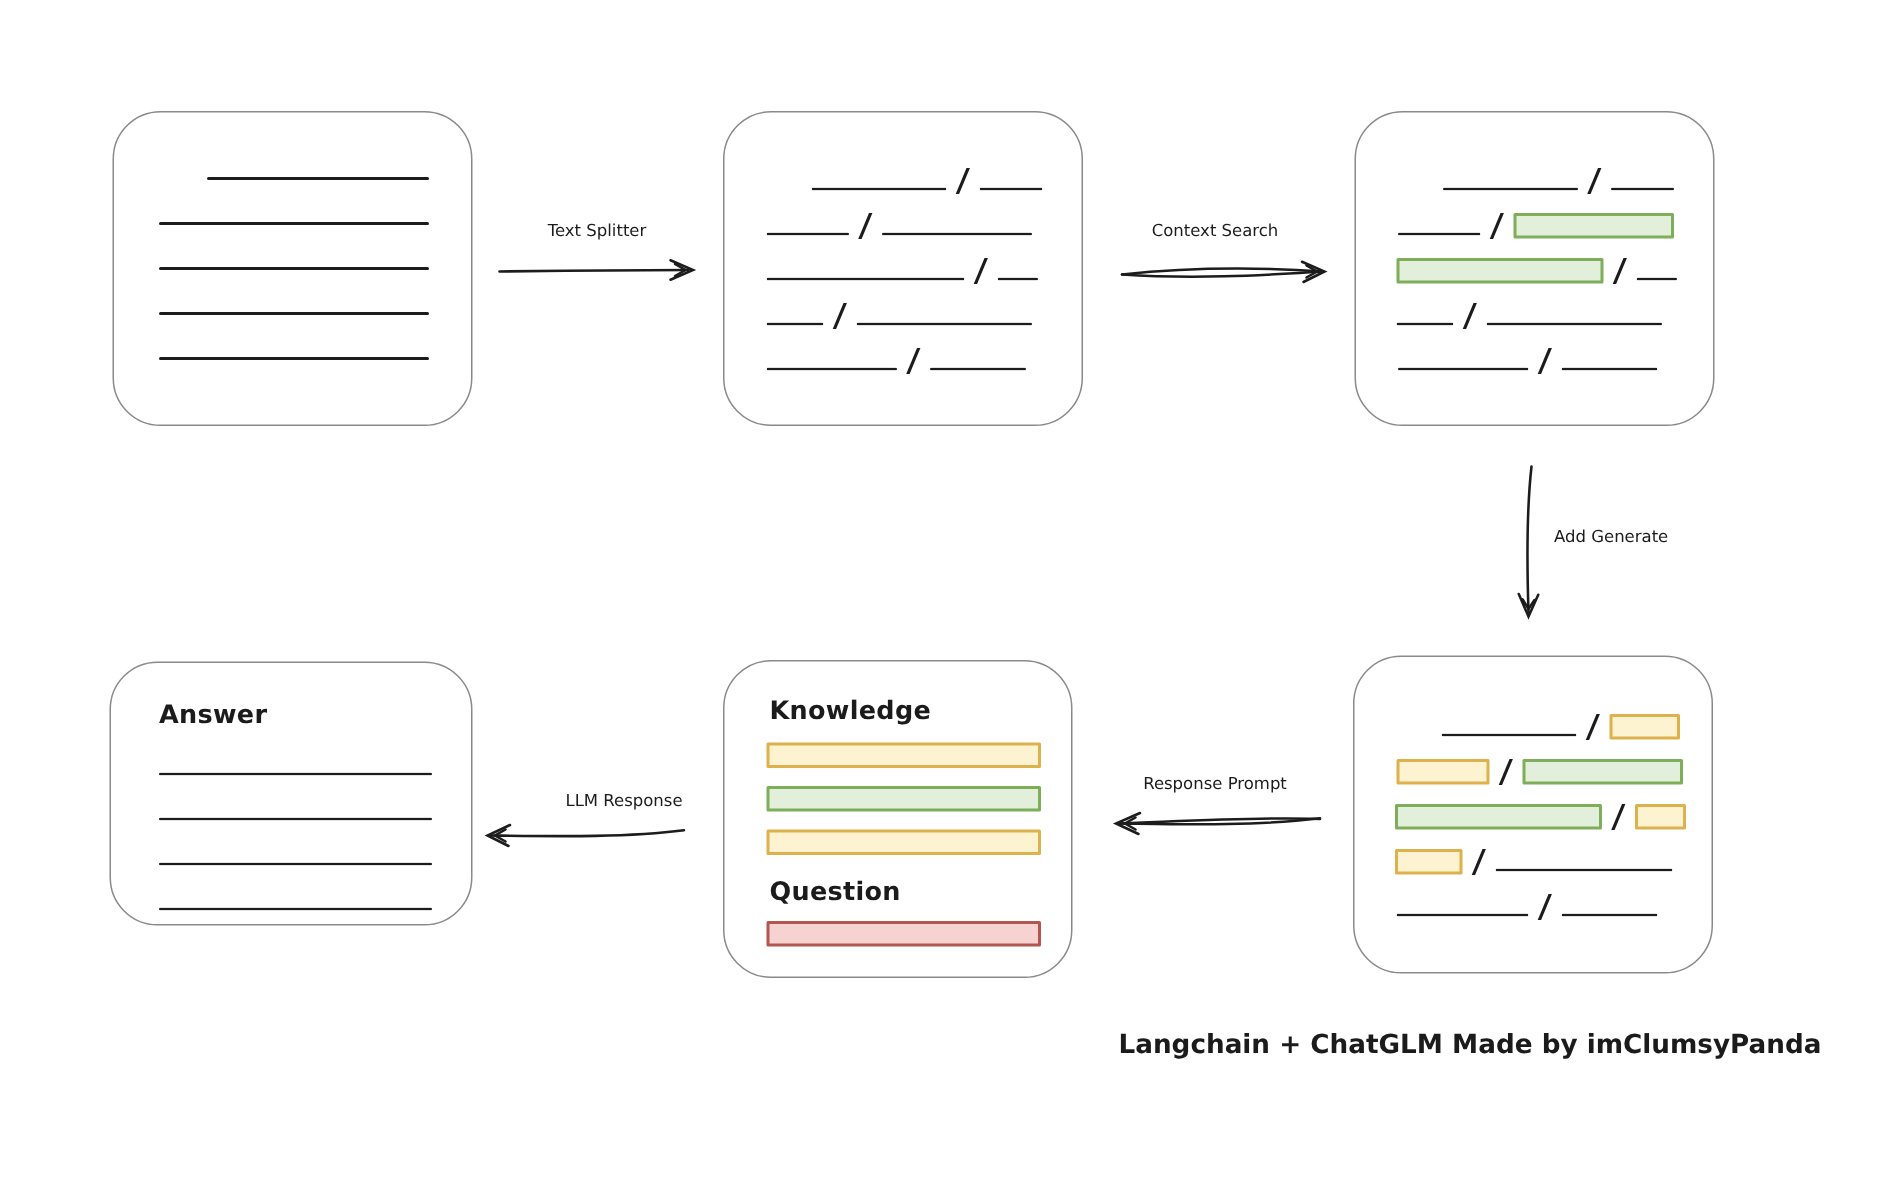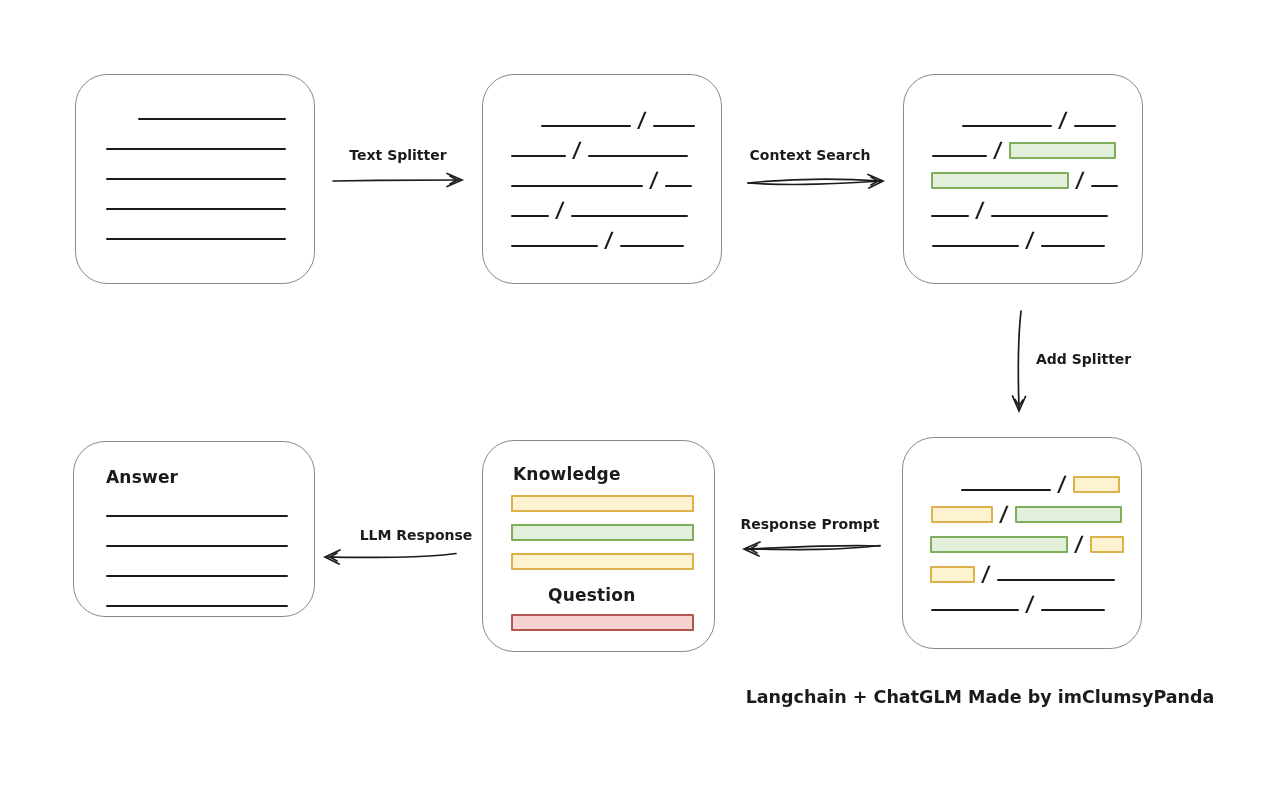--- a/index.html
+++ b/index.html
@@ -34,21 +34,21 @@
     display:inline-block;height:17px;
     border:2px solid;box-sizing:border-box;border-radius:1px;
     margin-bottom:0px;
   }
   .box-title{
     position:absolute;font-size:17px;font-weight:600;letter-spacing:.2px;
   }
   .bars{position:absolute;display:flex;flex-direction:column;}
   .bar{height:17px;border:2px solid;box-sizing:border-box;border-radius:1px;}
   .arrow-label{
-    position:absolute;font-size:14px;font-weight:700;white-space:nowrap;
+    position:absolute;font-size:11px;font-weight:400;white-space:nowrap;
   }
   .centered{transform:translateX(-50%);}
   #caption{
     position:absolute;font-size:17.5px;font-weight:600;white-space:nowrap;
   }
   svg.arrows{position:absolute;left:0;top:0;pointer-events:none;}
 </style>
 </head>
 <body>
 
@@ -164,21 +164,21 @@
       </div>
   </div>
 
   <div class="card" style="left:482px;top:440px;width:233px;height:212px;">
     <div class="box-title" style="left:30px;top:23px;">Knowledge</div>
     <div class="bars" style="left:28px;top:54px;gap:12px;">
         <div class="bar" style="width: 183px; background: rgb(253, 243, 208); border-color: rgb(221, 178, 77);"></div>
         <div class="bar" style="width: 183px; background: rgb(226, 239, 218); border-color: rgb(127, 174, 90);"></div>
         <div class="bar" style="width: 183px; background: rgb(253, 243, 208); border-color: rgb(221, 178, 77);"></div>
       </div>
-    <div class="box-title" style="left:30px;top:144px;margin-left:35px;">Question</div>
+    <div class="box-title" style="left:30px;top:144px;">Question</div>
     <div class="bars" style="left:28px;top:173px;">
         <div class="bar" style="width: 183px; background: rgb(246, 211, 209); border-color: rgb(178, 87, 79);"></div>
       </div>
   </div>
 
   <div class="card" style="left:73px;top:441px;width:242px;height:176px;">
     <div class="box-title" style="left:32px;top:25px;">Answer</div>
     <div class="rows" style="top:47px;">
         <div class="row" style="padding-left: 32px;">
           <span class="seg-line" style="width: 182px; border-color: rgb(28, 28, 28);"></span>
@@ -227,19 +227,19 @@
       <g>
         <path d="M456,553.5 C418,558.5 368,557.5 327,557"></path>
         <path d="M340,550 L325,557 L339,564"></path>
         <path d="M337,553 L330,557 L337,561"></path>
       </g>
     </g>
   </svg>
 
   <div class="arrow-label centered" style="left:398px;top:147px;">Text Splitter</div>
   <div class="arrow-label centered" style="left:810px;top:147px;">Context Search</div>
-  <div class="arrow-label" style="left:1036px;top:351px;">Add Splitter</div>
+  <div class="arrow-label" style="left:1036px;top:351px;">Add Generate</div>
   <div class="arrow-label centered" style="left:810px;top:516px;">Response Prompt</div>
   <div class="arrow-label centered" style="left:391px;top:527px;margin-left:25px;">LLM Response</div>
 
   <div id="caption" class="centered" style="left:980px;top:687px;">Langchain + ChatGLM Made by imClumsyPanda</div>
 
 </div>
 
 </body></html>

